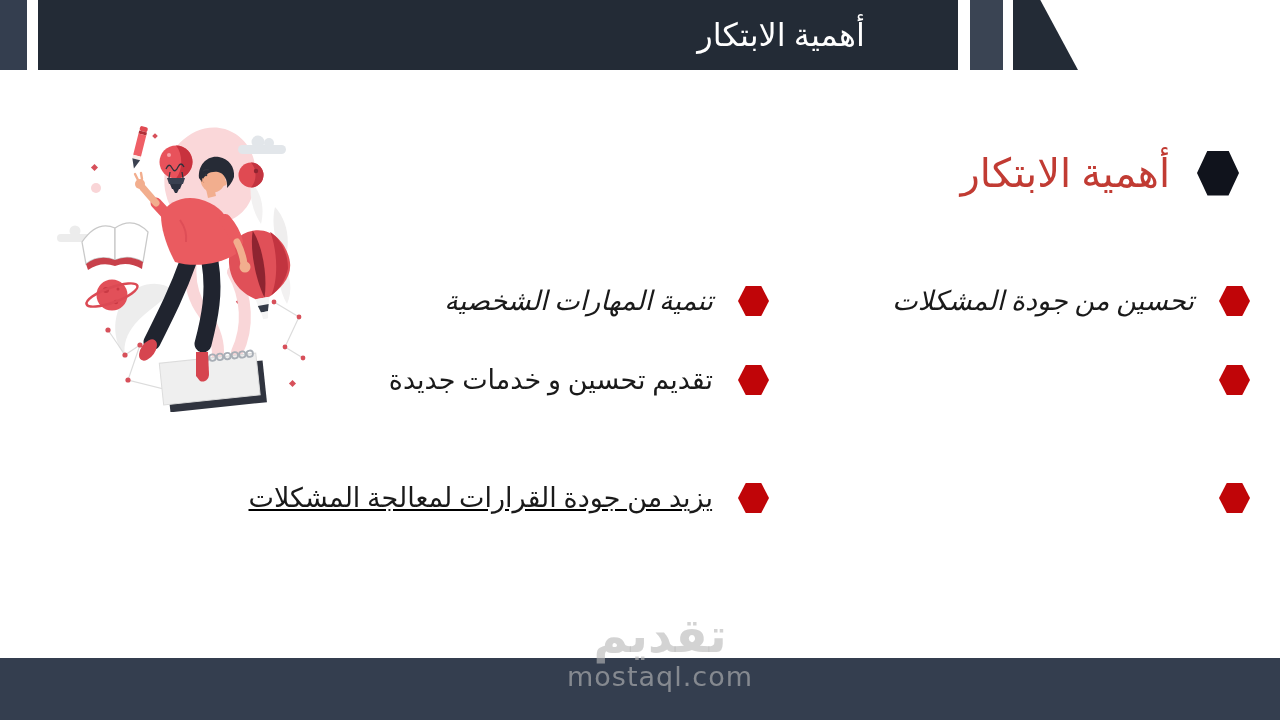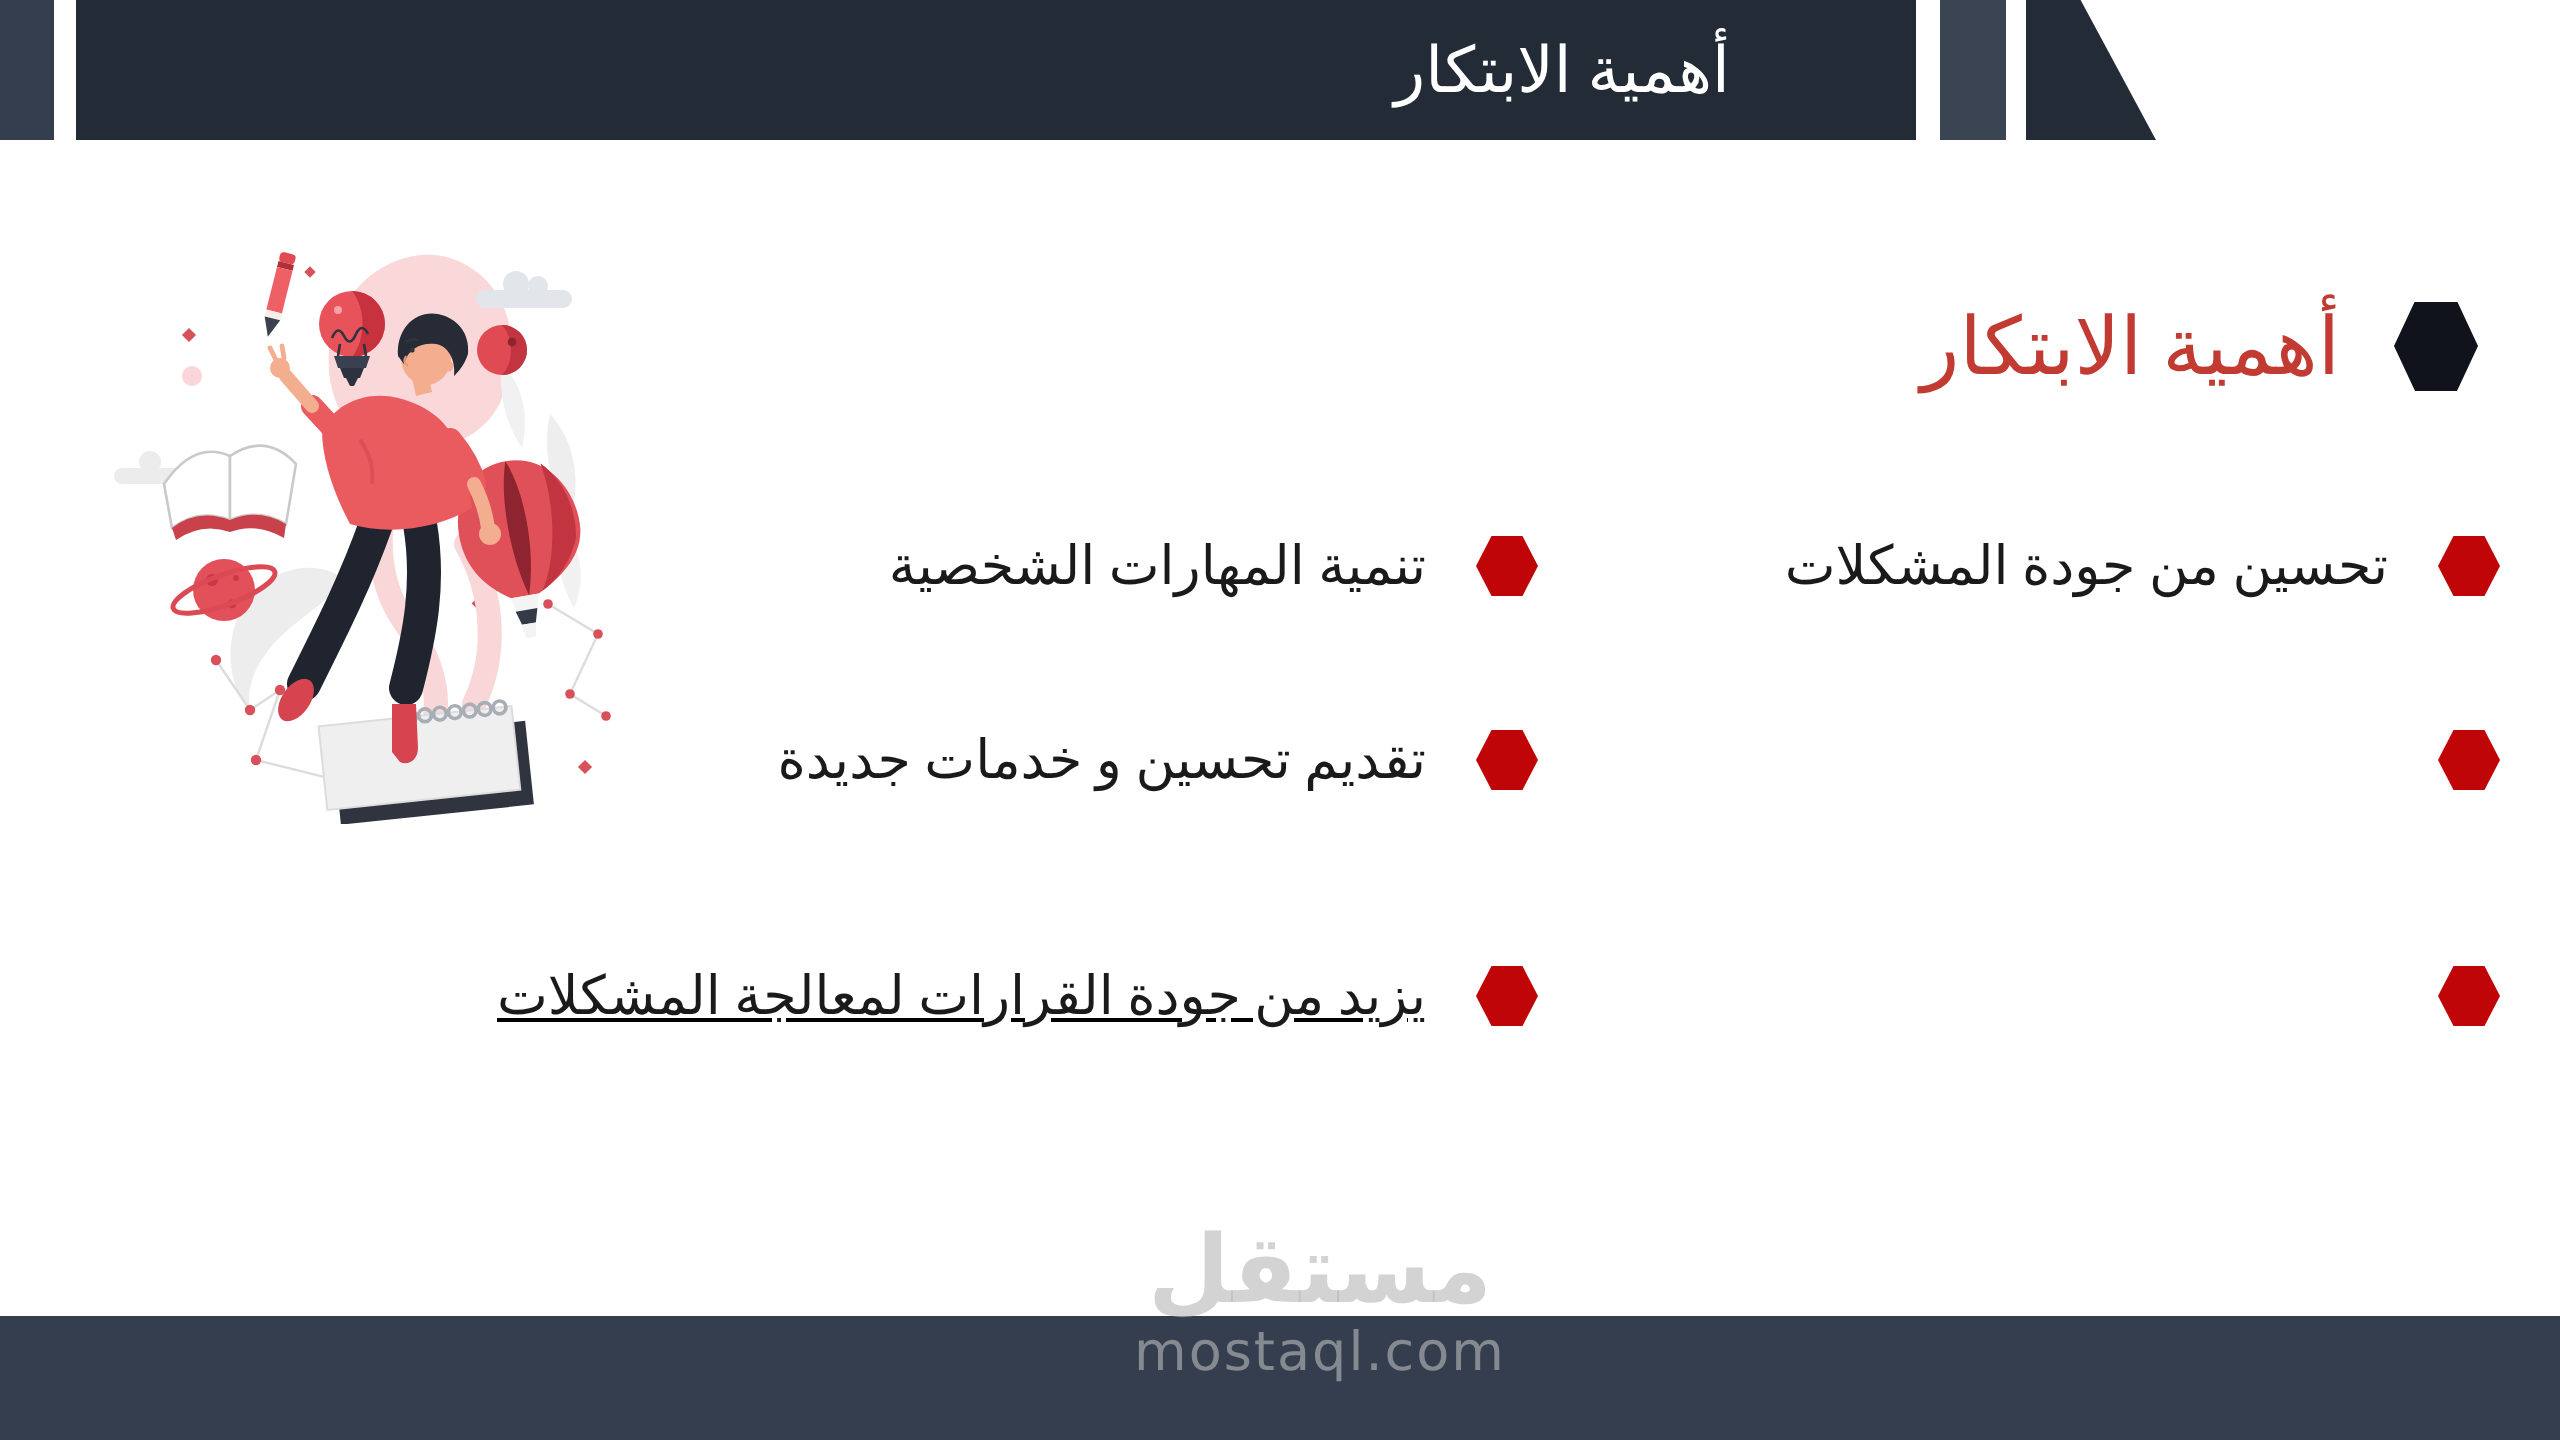--- a/index.html
+++ b/index.html
@@ -24,21 +24,21 @@
   .heading-row{position:absolute;top:148px;right:81px;height:50px;display:flex;align-items:center;gap:27px;}
   .heading-text{color:#C13B33;font-size:40px;white-space:nowrap;direction:rtl;}
   .hex-black{
     width:42px;height:45px;background:#10131C;flex:0 0 auto;
     clip-path:polygon(25% 0,75% 0,100% 50%,75% 100%,25% 100%,0 50%);
   }
   
   .bullet-row{position:absolute;height:36px;display:flex;align-items:center;gap:25px;}
   .bullet-row.col-right{right:70px;}
   .bullet-row.col-left{right:551px;}
-  .row-1{top:265px;} .row-2{top:362px;} .row-3{top:480px;text-decoration:underline;}
+  .row-1{top:283px;font-style:italic;} .row-2{top:362px;} .row-3{top:480px;text-decoration:underline;}
   .bullet-text{color:#1A1A1A;font-size:27px;white-space:nowrap;direction:rtl;}
   .hex-red{
     width:31px;height:30px;background:#C00508;flex:0 0 auto;
     clip-path:polygon(25% 0,75% 0,100% 50%,75% 100%,25% 100%,0 50%);
   }
   
   .footer-bar{position:absolute;left:0;top:658px;width:1280px;height:62px;background:#343E4F;z-index:1;}
   .watermark{
     position:absolute;left:50%;top:610px;transform:translateX(-50%);
     text-align:center;z-index:2;color:rgba(184,184,184,0.62);
@@ -217,17 +217,17 @@
       <circle cx="169" cy="71" r="2.8" fill="#F2AE8E"></circle>
       <path d="M144,66 C143,52 153,43 164,45 C174,47 180,55 179,65 C177,71 174,74 172,76 C173,68 169,61 163,60 C156,59 149,62 147,70 Z" fill="#262B36"></path>
       <circle cx="151" cy="63" r="1.3" fill="#30343E"></circle>
       <path d="M148,59 q3,-2 6,-1" stroke="#30343E" stroke-width="1.2" fill="none"></path>
       <path d="M148,66 q-2,3 1,5" stroke="#E09878" stroke-width="1" fill="none"></path>
     </g>
   </svg>
 
   <div class="footer-bar"></div>
   <div class="watermark">
-    <div class="watermark-logo">مستقل</div>
+    <div class="watermark-logo">تقديم</div>
     <div class="watermark-domain">mostaql.com</div>
   </div>
 
 </div>
 
 </body></html>

